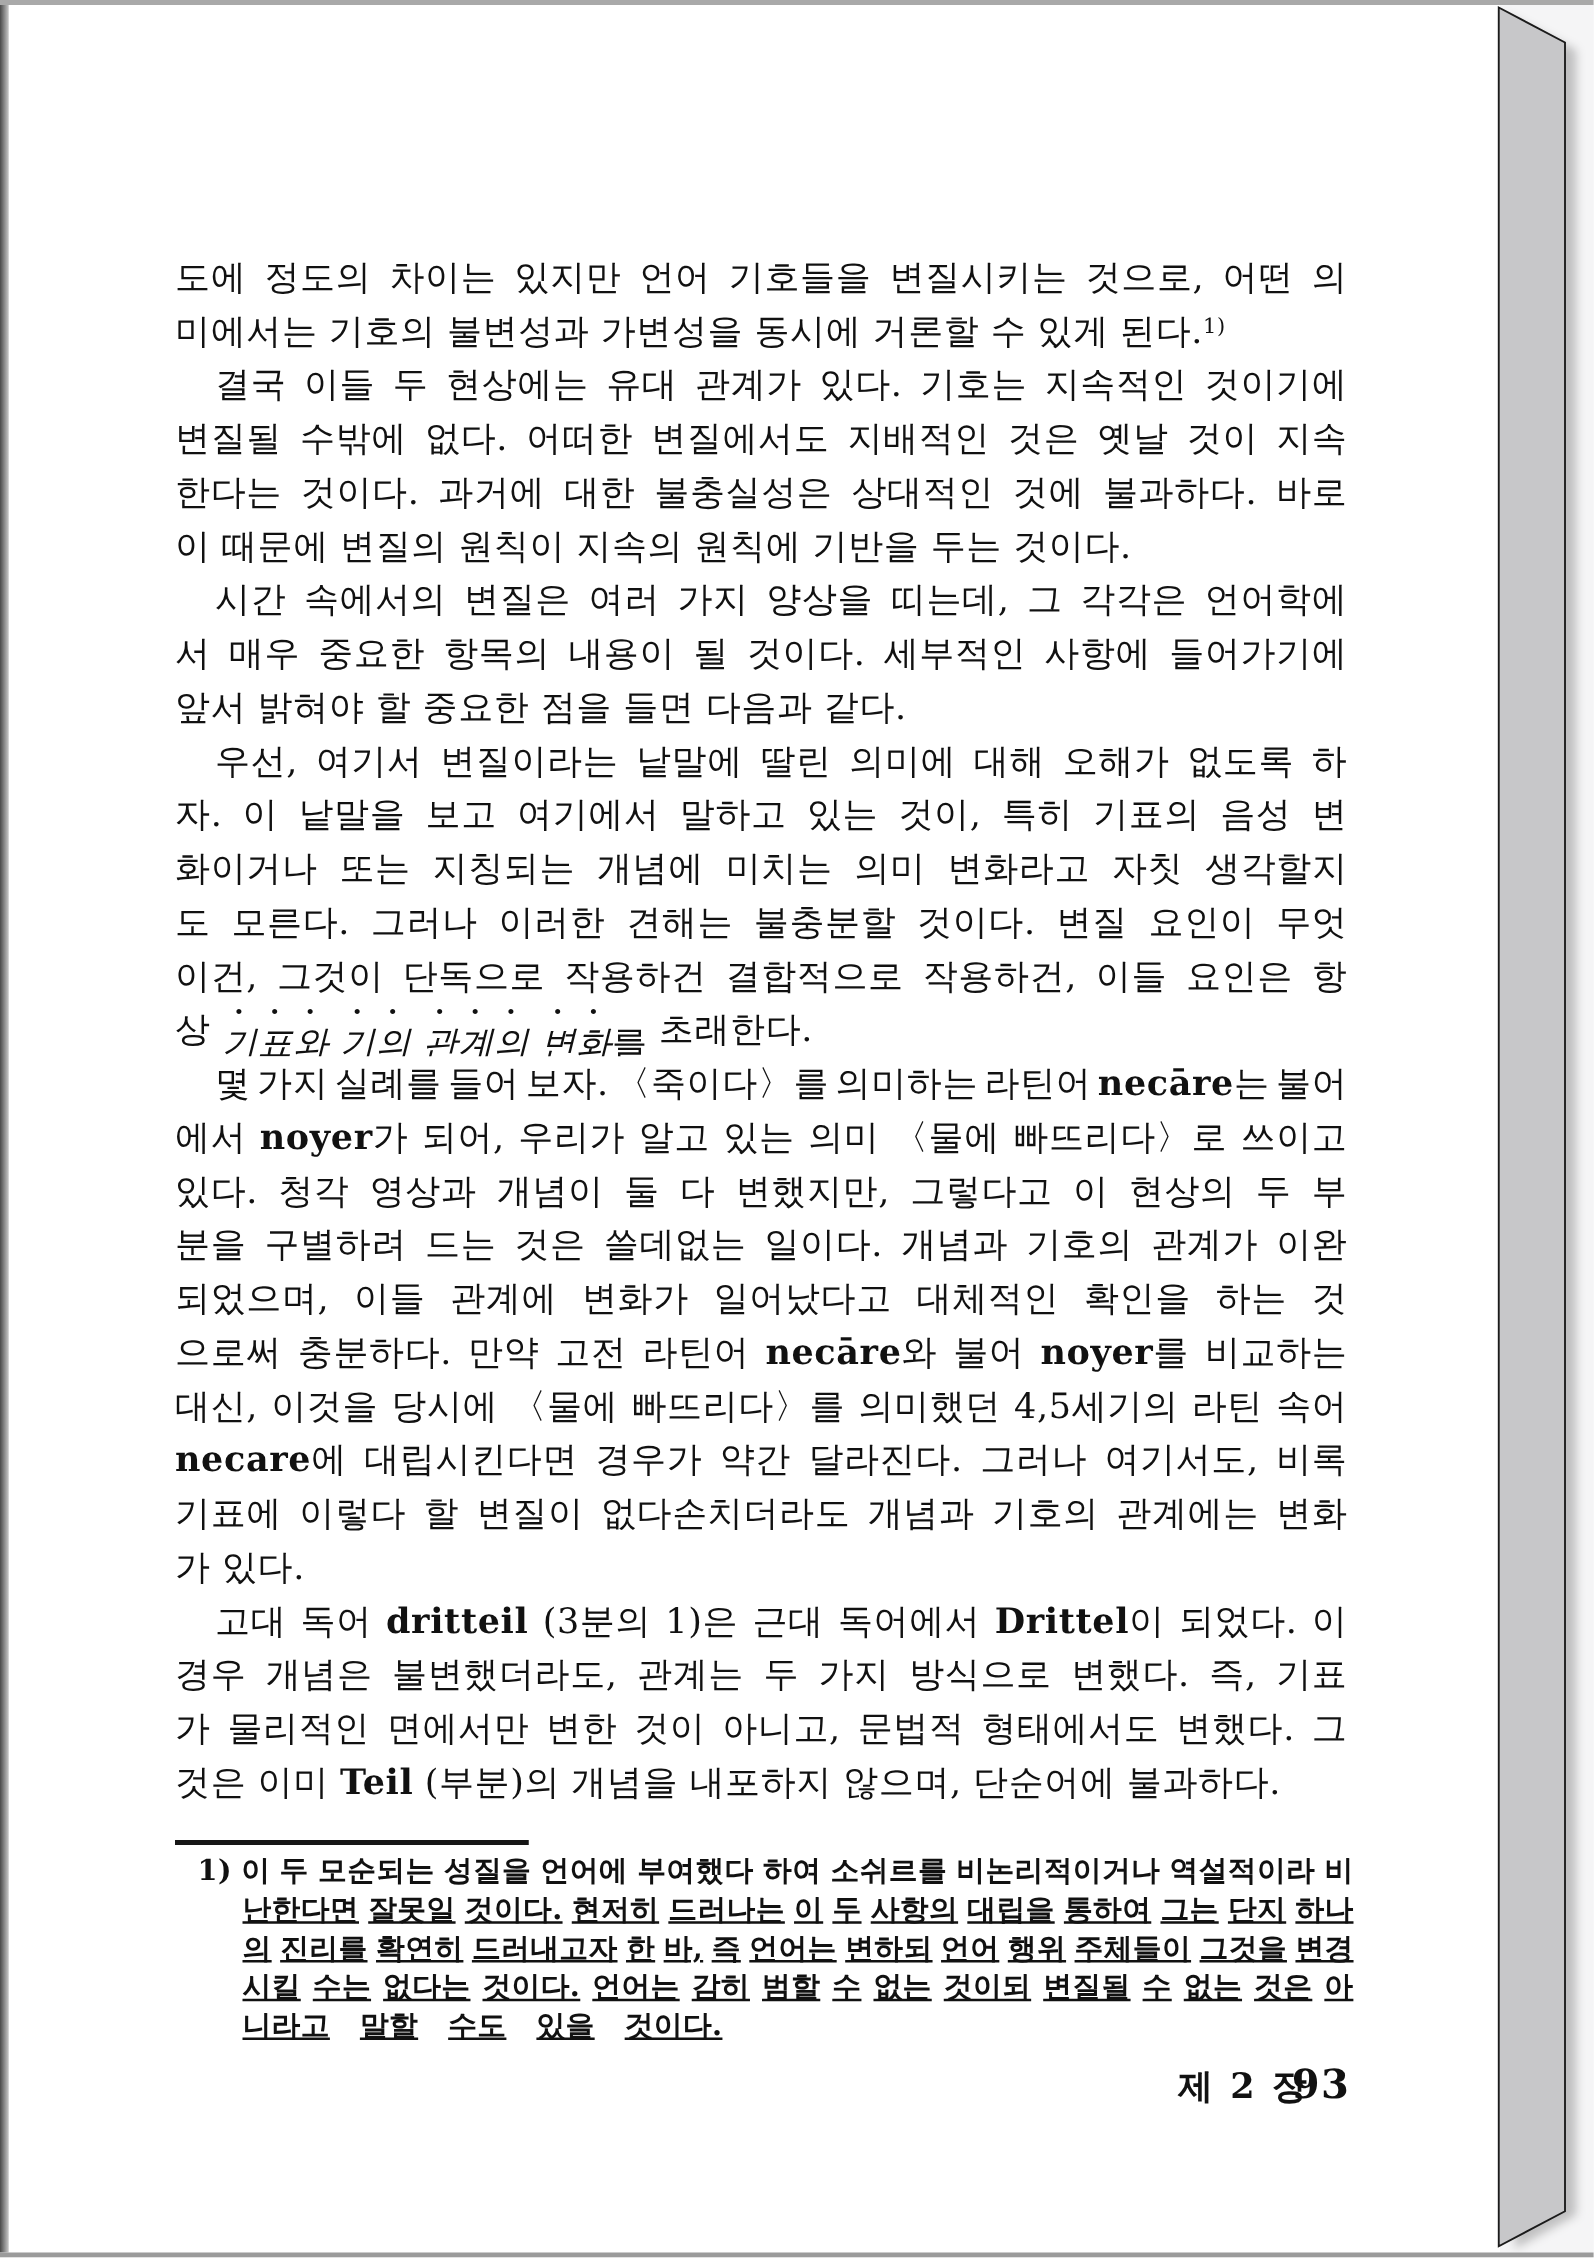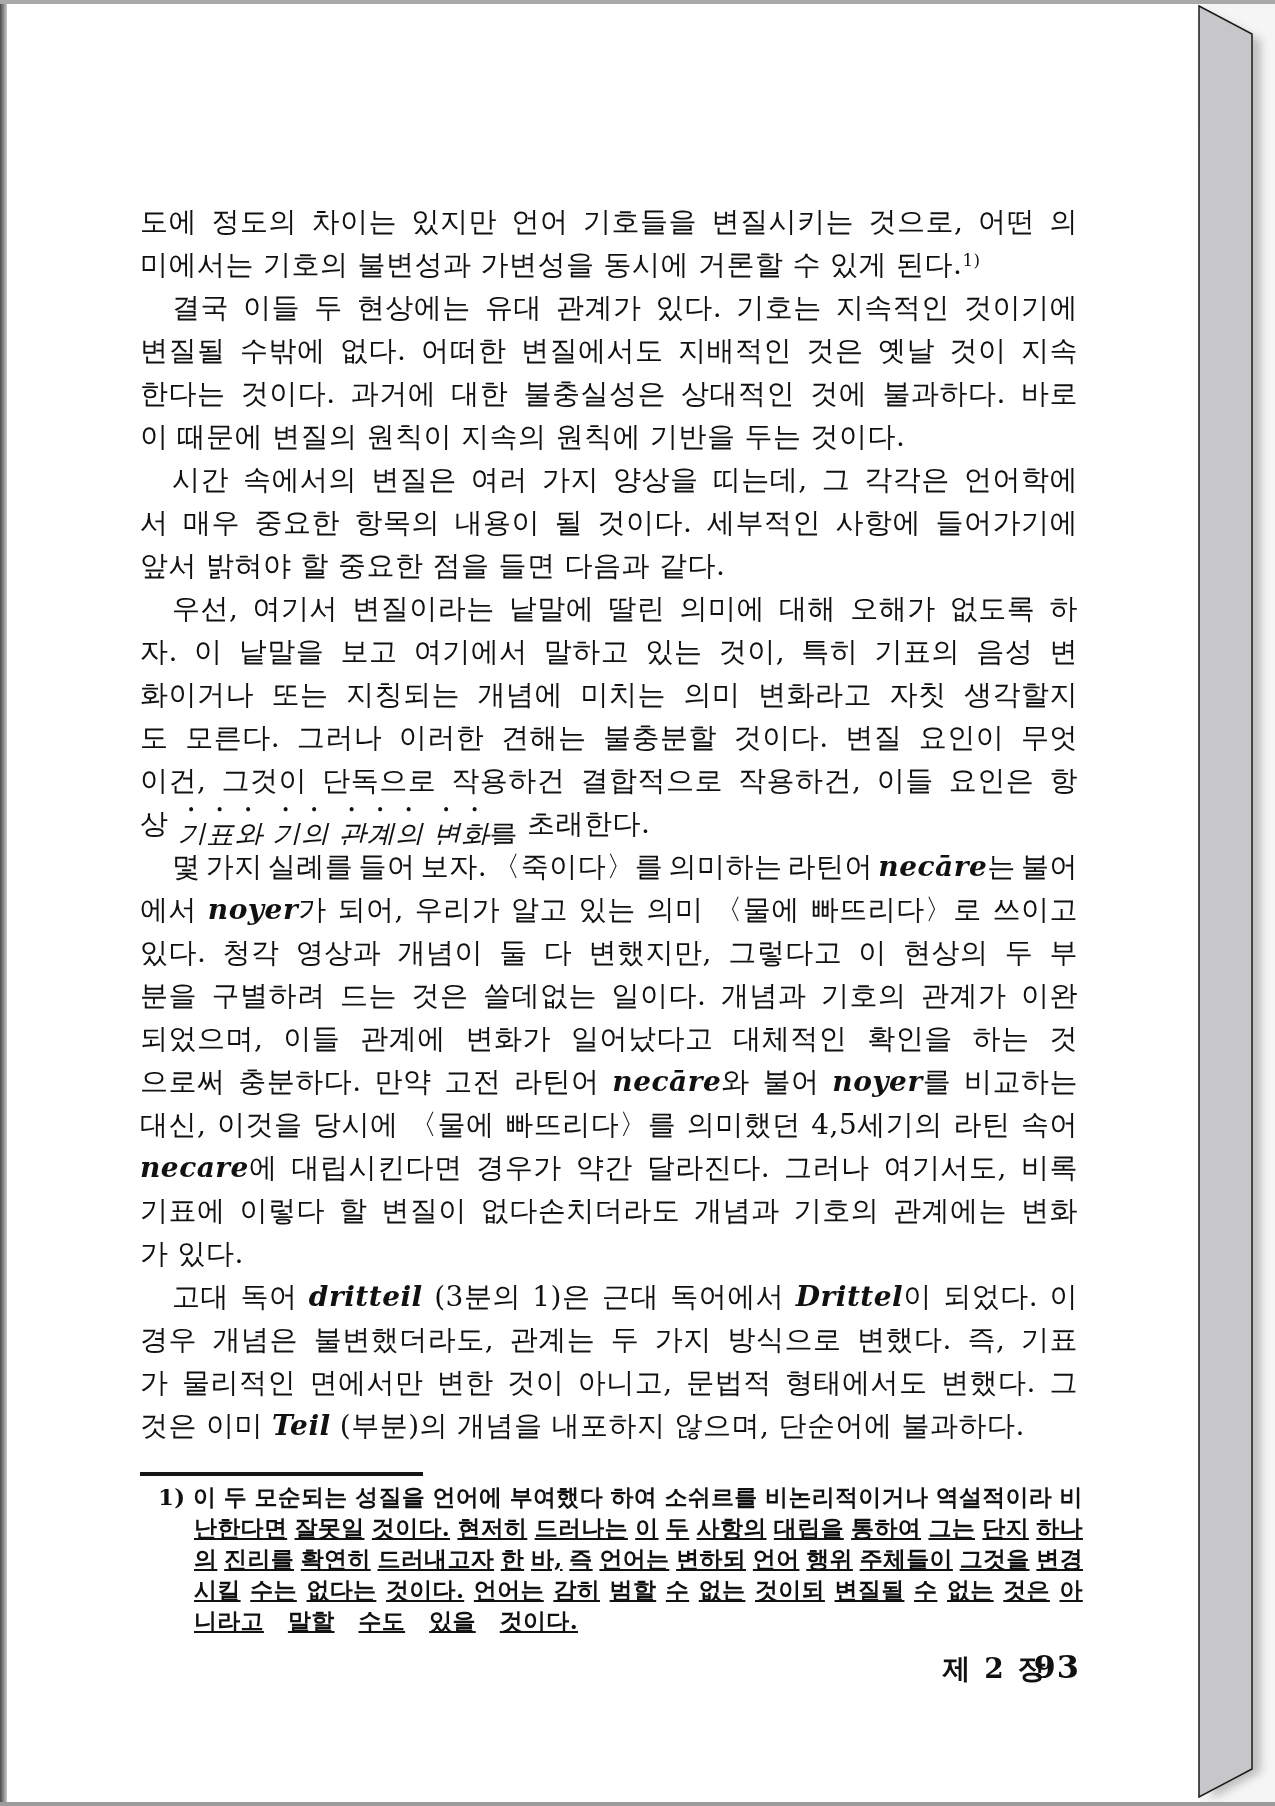--- a/index.html
+++ b/index.html
@@ -17,21 +17,21 @@
     background:linear-gradient(to right,#4a4a4a,#c9c9c9);}
   
   .edge-svg{position:absolute;inset:0;z-index:3;pointer-events:none;}
   
   .body-text{position:absolute;left:140px;top:200px;width:938px;z-index:4;font-size:28px;letter-spacing:.5px;}
   .para{margin:0;}
   .line{display:flex;justify-content:space-between;flex-wrap:nowrap;height:43px;line-height:43px;overflow:hidden;}
   .line.last{justify-content:flex-start;gap:9px;}
   .line.indent{padding-left:32px;}
   .word{white-space:nowrap;}
-  .it{font-style:italic;font-weight:600;font-family:"DejaVu Serif","Liberation Serif",serif;}
+  .it{font-weight:600;font-family:"DejaVu Serif","Liberation Serif",serif;}
   .sup{font-size:0.6em;vertical-align:top;position:relative;top:-4px;}
   .dot{-webkit-text-emphasis:filled dot;text-emphasis:filled dot;
        -webkit-text-emphasis-position:over right;text-emphasis-position:over right;font-style:italic;}
   
   .fn-rule{position:absolute;left:140px;top:1472px;width:283px;height:4px;background:#161616;z-index:4;}
   .footnote{position:absolute;left:158px;top:1481px;width:925px;z-index:4;
     font-size:23px;font-weight:700;letter-spacing:.3px;}
   .fn-line{display:flex;justify-content:space-between;flex-wrap:nowrap;height:31px;line-height:31px;overflow:hidden;}
   .fn-line.cont{padding-left:36px;text-decoration:underline;}
   .fn-line.last{justify-content:flex-start;gap:24px;}

